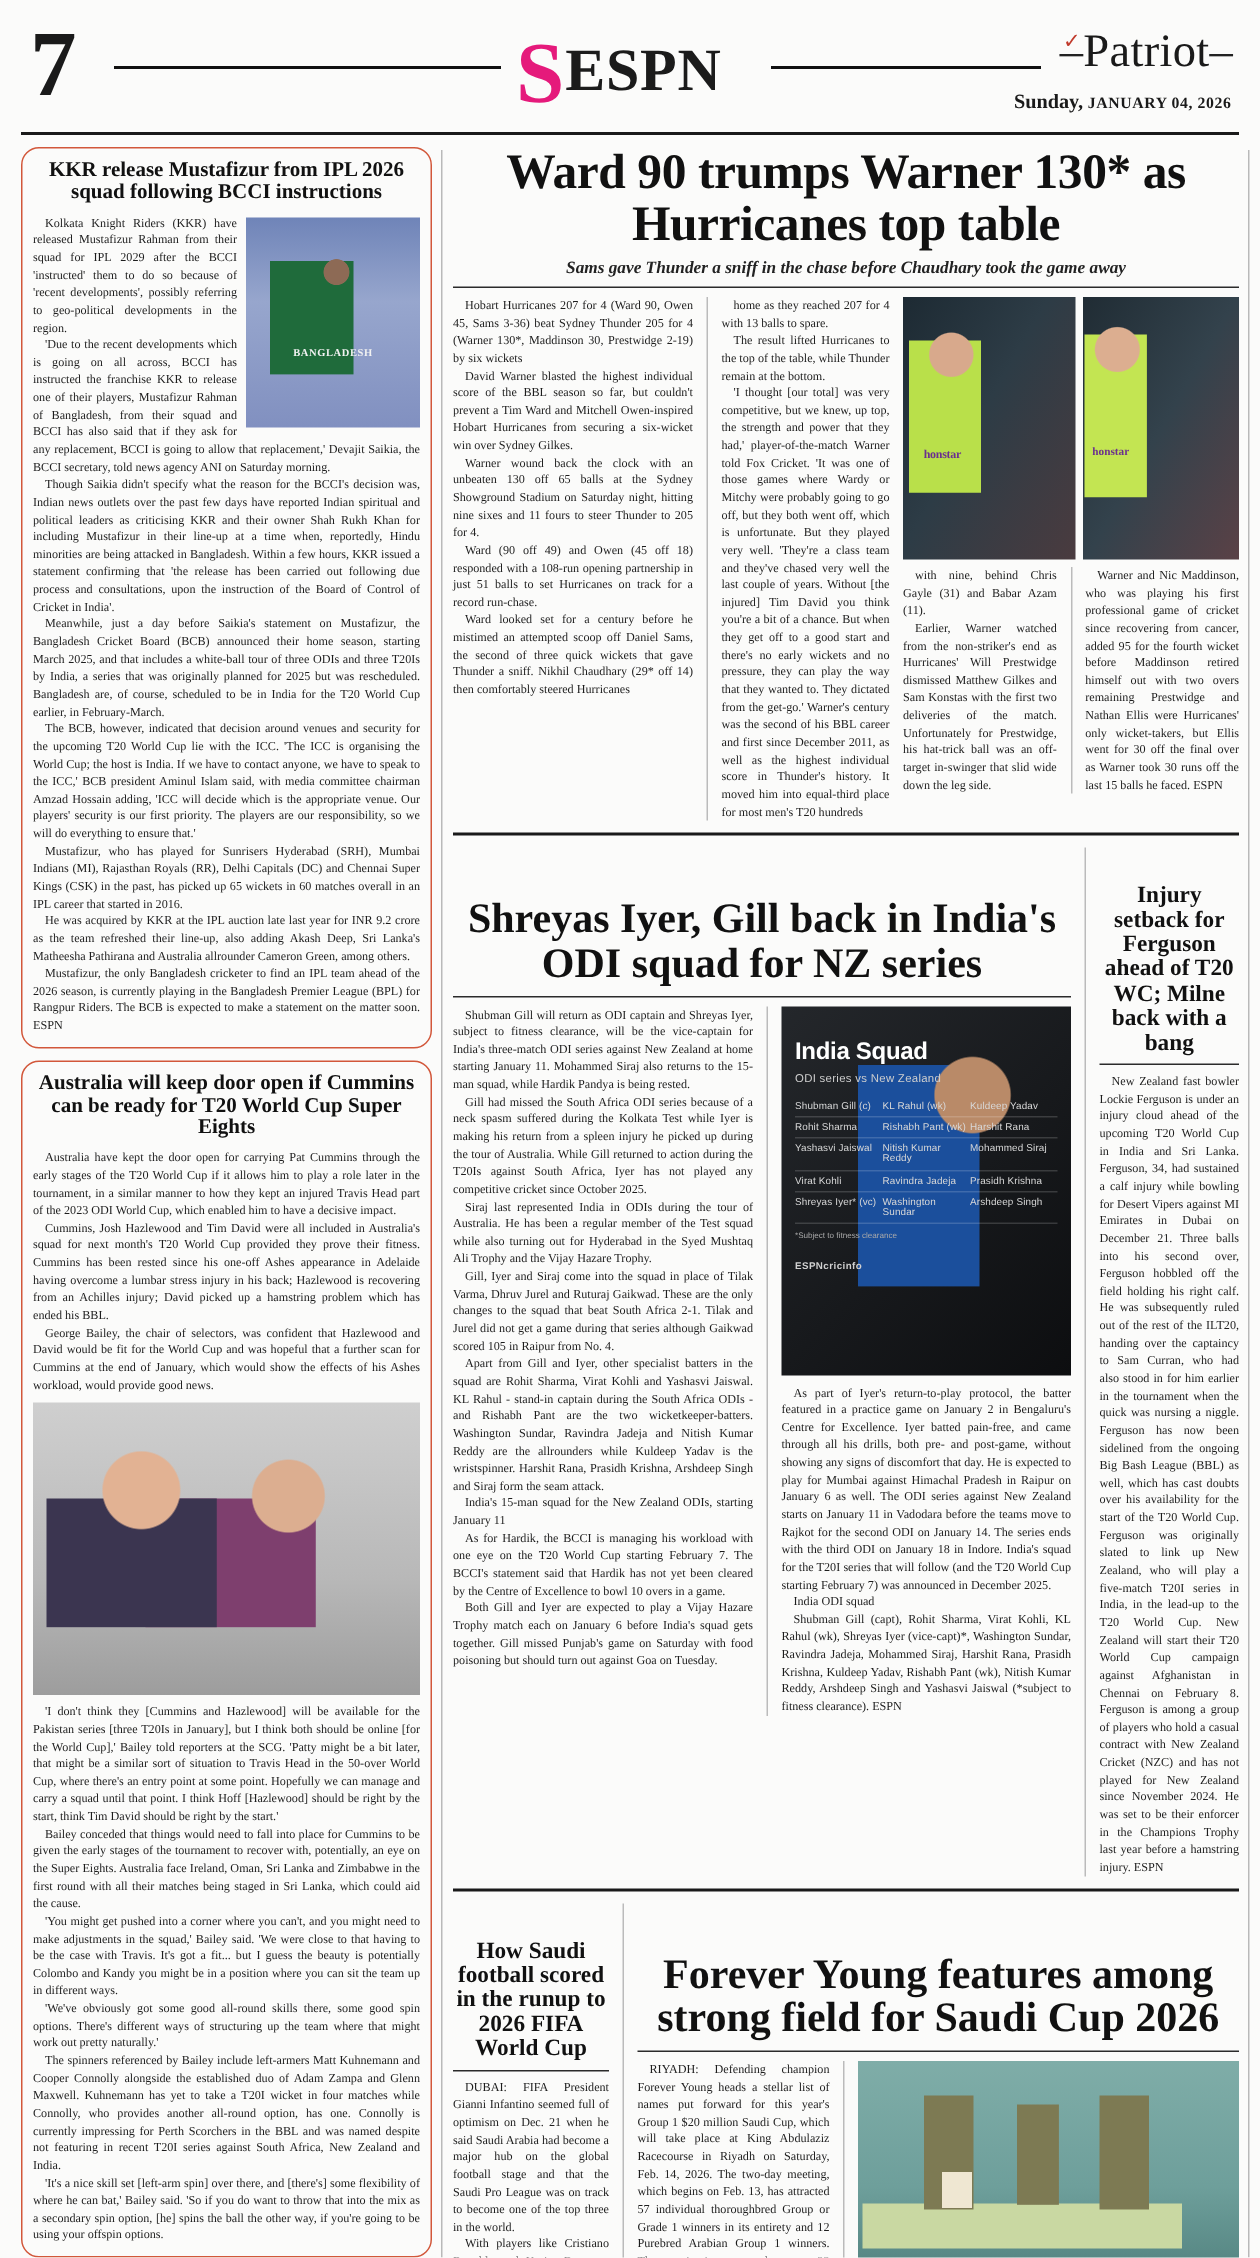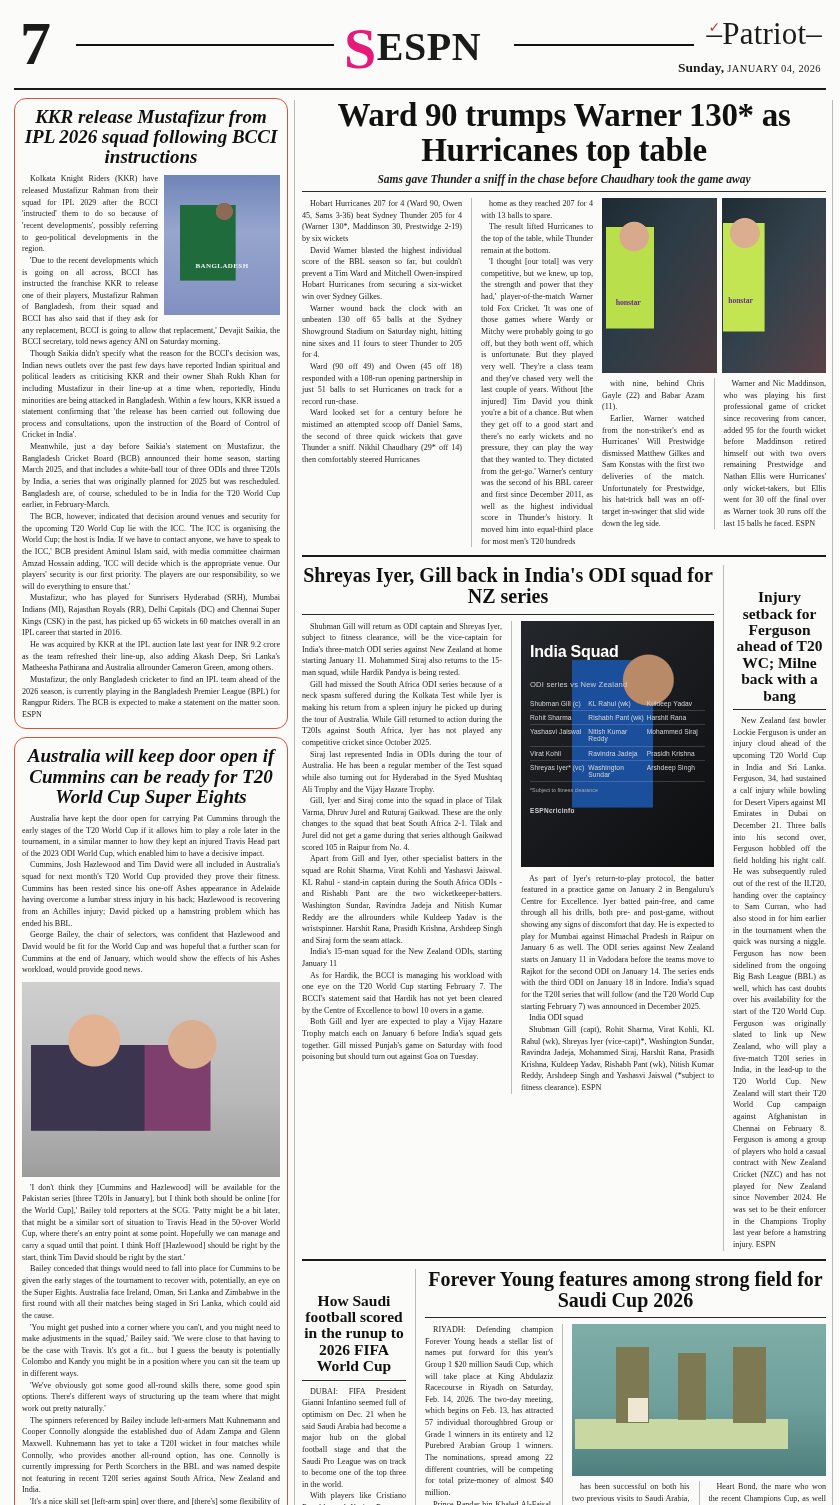--- a/index.html
+++ b/index.html
@@ -34,31 +34,31 @@
     font-family:"Liberation Serif", serif; font-size:31px; font-weight:400; color:#1a1a1a;
     letter-spacing:.2px;
   }
   .brand .tick { color:#c0392b; font-size:14px; position:relative; top:-12px; left:14px; }
   .brand .dash { color:#222; }
   .dateline {
     position:absolute; right:5px; top:42px;
     font-size:12.5px; color:#1a1a1a;
   }
   .dateline b { font-size:13.5px; }
-  .dateline .small { font-size:10.5px; letter-spacing:.4px; }
+  .dateline .small { font-size:10.5px; letter-spacing:.4px;font-weight:bold; }
   .masthead-rule { position:absolute; left:0; right:0; top:70px; height:2px; background:#1a1a1a; }
 
   
   .grid { position:relative; margin-top:6px; }
 
   
   .hl { font-weight:700; text-align:center; line-height:1.06; color:#111; }
   .hl-xl { font-size:33px; letter-spacing:-.3px; }
-  .hl-lg { font-size:20px; }
-  .hl-md { font-size:19px;font-style:italic; }
+  .hl-lg { font-size:28px;margin-top:33px; }
+  .hl-md { font-size:14px; }
   .hl-sm { font-size:15.5px;margin-top:24px; }
   .kicker { text-align:center; font-style:italic; font-weight:700; font-size:11.5px; color:#222; margin-top:5px;}
   .body { font-size:8.1px; line-height:1.44; text-align:justify; color:#1d1d1d; hyphens:auto; }
   .body p { margin:0; text-indent:8px; }
   .body p.first { text-indent:8px; }
   .vrule { position:absolute; width:1px; background:#b9b9b9; }
   .hrule { height:1px; background:#2b2b2b; }
   .hrule-thick { height:2px; background:#1a1a1a; }
 
   
@@ -101,21 +101,21 @@
 
   
   .squad {
     position:relative; background:
       radial-gradient(circle at 66% 24%, #b98a68 0 11%, transparent 11.5%),
       linear-gradient(#1b4f9c 0 0) no-repeat 46% 40%/42% 60%,
       linear-gradient(135deg,#24272b 0%, #17191c 55%, #0d0e10 100%);
     color:#e8e8e8; padding:10px 9px 8px 9px;
   }
   .squad-title { font-family:"Liberation Sans", sans-serif; font-weight:700; font-size:16px; color:#fff; letter-spacing:-.2px;margin-top:12px; }
-  .squad-sub { font-family:"Liberation Sans", sans-serif; font-size:7.6px; color:#cfcfcf; margin-top:19px; letter-spacing:.2px;}
+  .squad-sub { font-family:"Liberation Sans", sans-serif; font-size:7.6px; color:#cfcfcf; margin-top:3px; letter-spacing:.2px;}
   .squad-table { margin-top:8px; }
   .squad-row { display:flex; border-bottom:1px solid rgba(255,255,255,.16); padding:3.2px 0; }
   .squad-cell { flex:1; font-family:"Liberation Sans", sans-serif; font-size:6.6px; color:#d8d8d8; letter-spacing:.1px; }
   .squad-note { font-family:"Liberation Sans", sans-serif; font-size:5.4px; color:#a9a9a9; margin-top:5px; }
   .squad-logo { font-family:"Liberation Sans", sans-serif; font-size:6.5px; color:#d0d0d0; margin-top:14px; letter-spacing:.3px; font-weight:700;}
 </style>
 </head>
 <body>
 
 <div class="page">
@@ -194,21 +194,21 @@
             <p>The result lifted Hurricanes to the top of the table, while Thunder remain at the bottom.</p>
             <p>'I thought [our total] was very competitive, but we knew, up top, the strength and power that they had,' player-of-the-match Warner told Fox Cricket. 'It was one of those games where Wardy or Mitchy were probably going to go off, but they both went off, which is unfortunate. But they played very well. 'They're a class team and they've chased very well the last couple of years. Without [the injured] Tim David you think you're a bit of a chance. But when they get off to a good start and there's no early wickets and no pressure, they can play the way that they wanted to. They dictated from the get-go.' Warner's century was the second of his BBL career and first since December 2011, as well as the highest individual score in Thunder's history. It moved him into equal-third place for most men's T20 hundreds</p>
           </div>
           <div style="flex:1;">
             <div style="display:flex; gap:5px;">
               <div class="photo ph-warner" style="width:115px; height:175px;"></div>
               <div class="photo ph-hurricanes" style="flex:1; height:175px;"></div>
             </div>
             <div style="display:flex; gap:9px; margin-top:5px;">
               <div style="flex:1;" class="body">
-                <p class="first">with nine, behind Chris Gayle (22) and Babar Azam (11).</p>
+                <p class="first">with nine, behind Chris Gayle (31) and Babar Azam (11).</p>
                 <p>Earlier, Warner watched from the non-striker's end as Hurricanes' Will Prestwidge dismissed Matthew Gilkes and Sam Konstas with the first two deliveries of the match. Unfortunately for Prestwidge, his hat-trick ball was an off-target in-swinger that slid wide down the leg side.</p>
               </div>
               <div style="width:1px; background:#bbb;"></div>
               <div style="flex:1;" class="body">
                 <p class="first">Warner and Nic Maddinson, who was playing his first professional game of cricket since recovering from cancer, added 95 for the fourth wicket before Maddinson retired himself out with two overs remaining Prestwidge and Nathan Ellis were Hurricanes' only wicket-takers, but Ellis went for 30 off the final over as Warner took 30 runs off the last 15 balls he faced. ESPN</p>
               </div>
             </div>
           </div>
         </div>
       </div>

